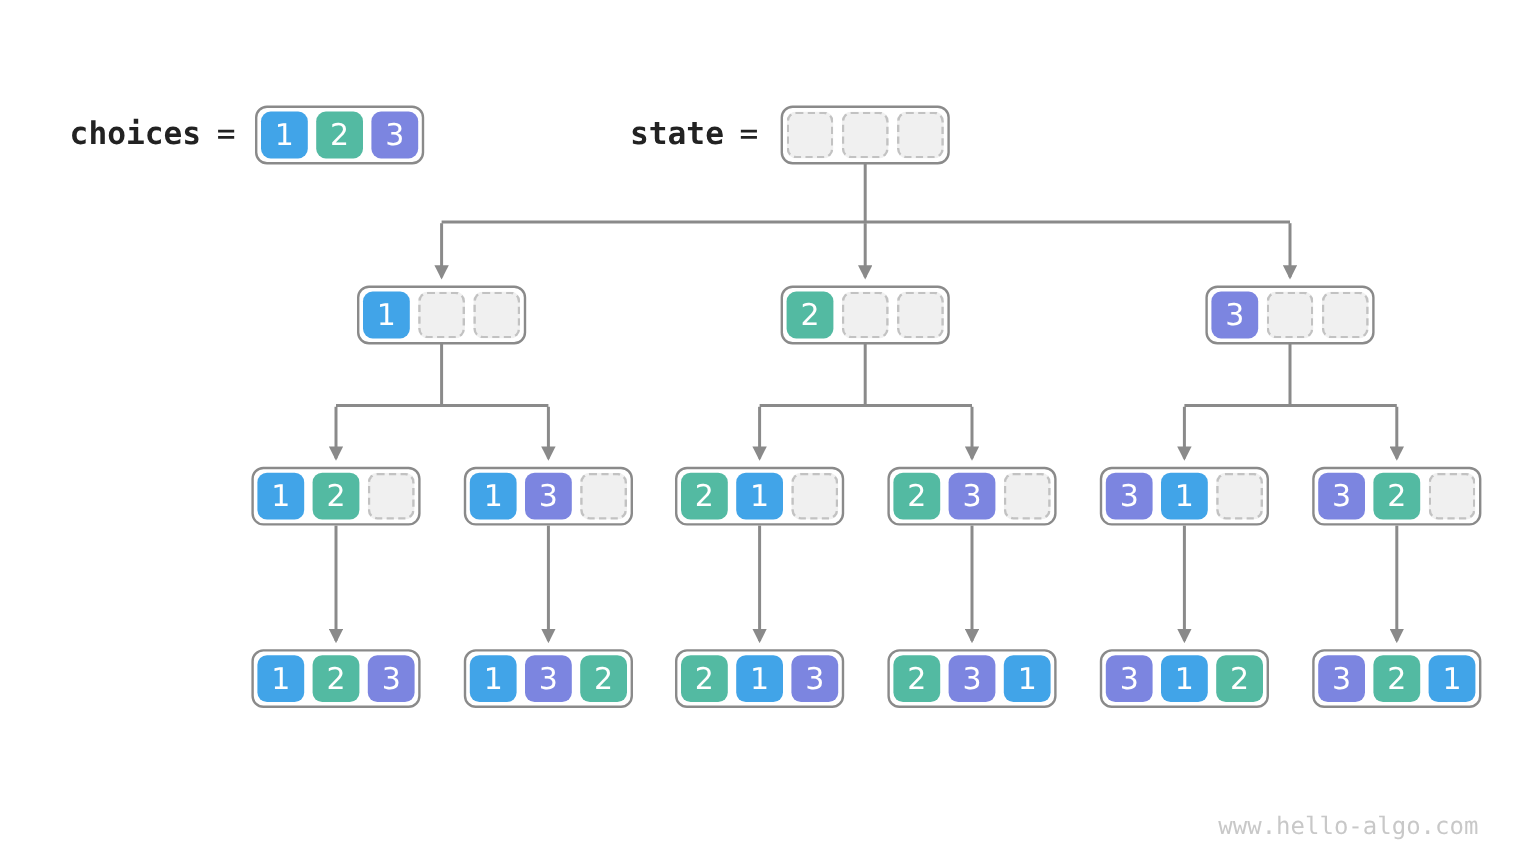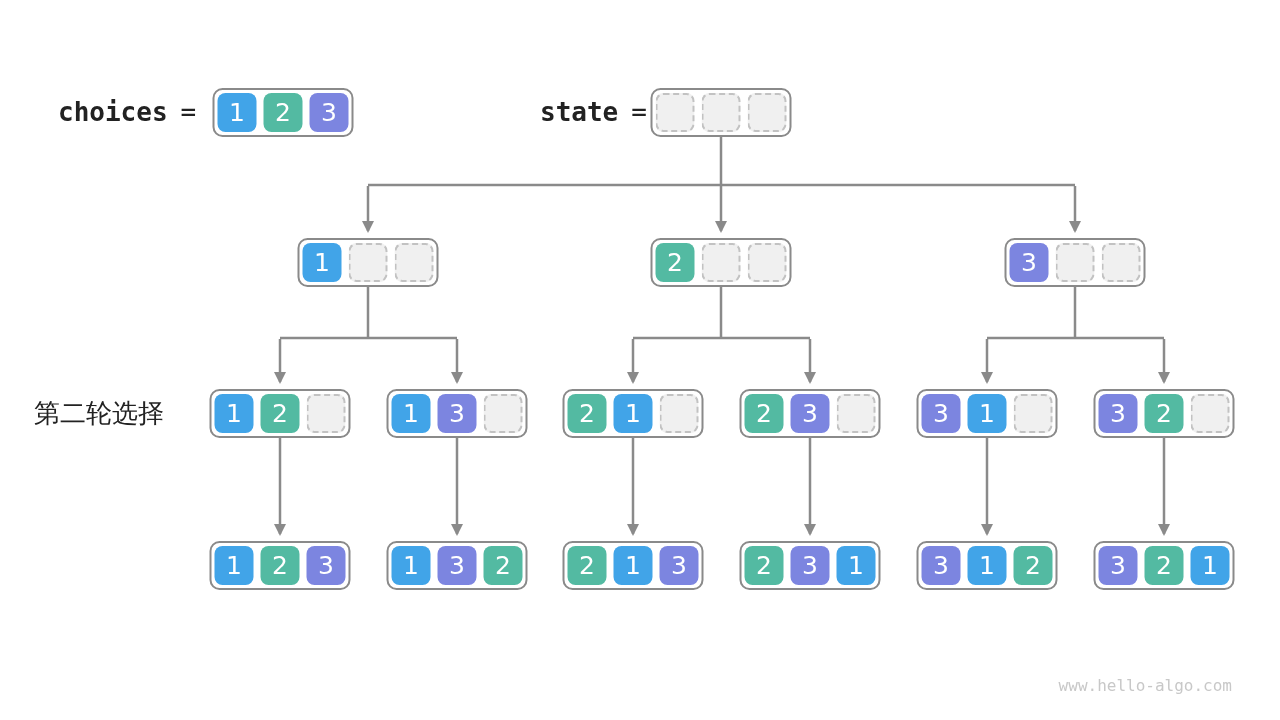--- a/index.html
+++ b/index.html
@@ -28,21 +28,21 @@
        color:var(--label_text,#222);}
   .hdr .lbl{font-weight:bold;}
   .hdr .eq{margin-left:13px;font-weight:normal;}
 
   
   .rowlabel{position:absolute;left:34px;transform:translateY(-50%);
             font-size:26px;color:var(--label_text,#222);white-space:nowrap;}
 
   .watermark{position:absolute;right:48px;top:676px;
              font-family:"DejaVu Sans Mono","Liberation Mono",monospace;
-             font-size:16px;color:var(--watermark_text,#c8c8c8);}
+             font-size:20px;color:var(--watermark_text,#c8c8c8);}
 </style>
 </head>
 <body>
 
 <div id="canvas">
 
   <svg id="arrows" viewBox="0 0 1280 720" xmlns="http://www.w3.org/2000/svg">
     <defs>
       <marker id="ah" markerUnits="userSpaceOnUse" markerWidth="12" markerHeight="12" refX="10" refY="6" orient="auto">
         <path class="ah" d="M0,0 L12,6 L0,12 Z"></path>
@@ -75,31 +75,30 @@
   <div class="hdr" style="left:58px;">
     <span class="lbl">choices</span>
     <span class="eq">=</span>
   </div>
   <div class="sbox" style="left:283px;top:88px;">
     <span class="tile v1">1</span>
     <span class="tile v2">2</span>
     <span class="tile v3">3</span>
   </div>
 
-  <div class="hdr" style="left:525px;margin-left:15px;">
+  <div class="hdr" style="left:525px;">
     <span class="lbl">state</span>
     <span class="eq">=</span>
   </div>
   <div class="sbox" style="left:721px;top:88px;">
     <span class="tile empty"></span>
     <span class="tile empty"></span>
     <span class="tile empty"></span>
   </div>
 
-  <div class="rowlabel" style="top:413px;">第二轮选择</div>
 
   <div class="sbox" style="left:368px;top:238px;">
     <span class="tile v1">1</span>
     <span class="tile empty"></span>
     <span class="tile empty"></span>
   </div>
   <div class="sbox" style="left:721px;top:238px;">
     <span class="tile v2">2</span>
     <span class="tile empty"></span>
     <span class="tile empty"></span>

